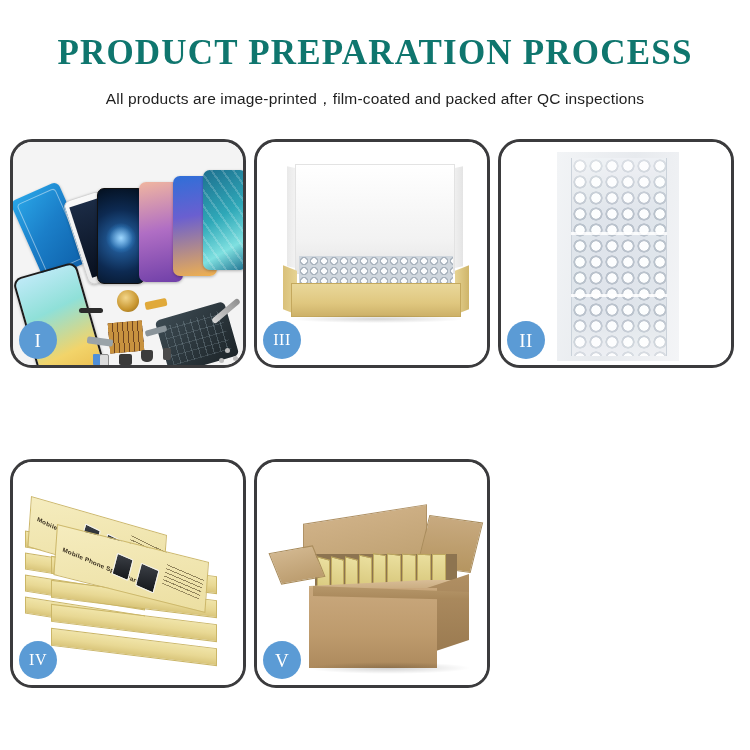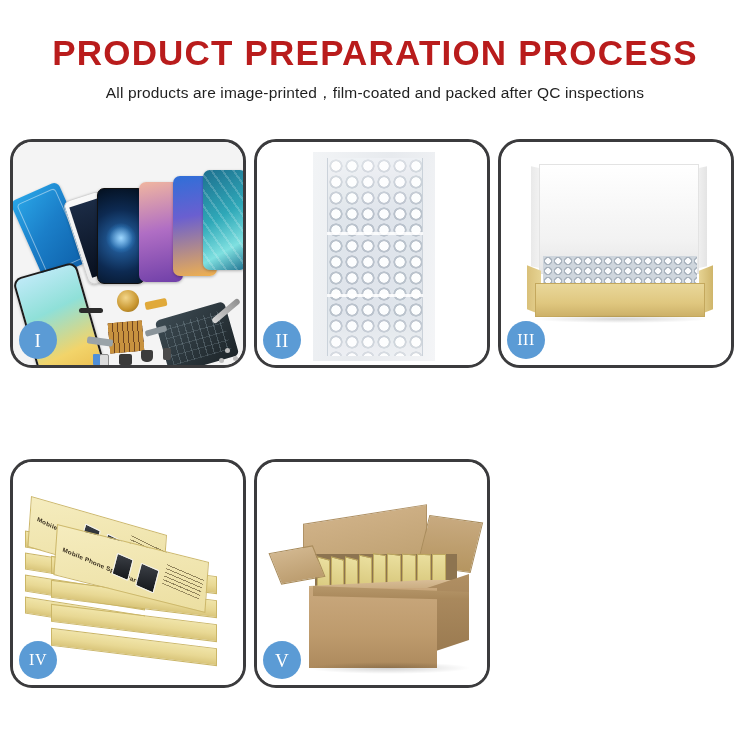--- a/index.html
+++ b/index.html
@@ -10,31 +10,31 @@
     background: #ffffff;
     font-family: "Liberation Sans", sans-serif;
     overflow: hidden;
     position: relative;
   }
 
   
   .header { width: 750px; padding-top: 34px; text-align: center; }
 
   .title {
-    font-family: Liberation Sans, sans-serif;
+    font-family: Liberation Serif, serif;
     font-size: 35px;
     font-weight: bold;
     letter-spacing: 1.2px;
-    color: #b91c1c;
+    color: #0f766e;
     line-height: 1.08;
     white-space: nowrap;
   }
 
   .subtitle {
-    margin-top: 11px;
+    margin-top: 17px;
     font-family: "Liberation Sans", sans-serif;
     font-size: 15.5px;
     font-weight: normal;
     color: #1f1f1f;
     letter-spacing: 0.15px;
     white-space: nowrap;
   }
 
   
   .grid {
@@ -438,44 +438,44 @@
         <div class="part pt12"></div>
         <div class="tweez"></div>
       </div>
       <div class="badge narrow">I</div>
     </div>
   </div>
 
   <div class="cell">
     <div class="card">
       <div class="card-inner">
-        <div class="c2bg"></div>
-        <div class="wrap-outer"></div>
-        <div class="wrap-inner"></div>
-        <div class="wrap-seam" style="top:90px"></div>
-        <div class="wrap-seam" style="top:152px"></div>
-      </div>
-      <div class="badge narrow">II</div>
-    </div>
-  </div>
-
-  <div class="cell">
-    <div class="card">
-      <div class="card-inner">
         <div class="c3bg"></div>
         <div class="box3-lid-left"></div>
         <div class="box3-lid-right"></div>
         <div class="box3-lid"></div>
         <div class="box3-inner"></div>
         <div class="box3-lfl"></div>
         <div class="box3-rfl"></div>
         <div class="box3-front"></div>
         <div class="box3-shadow"></div>
       </div>
       <div class="badge wide">III</div>
+    </div>
+  </div>
+
+  <div class="cell">
+    <div class="card">
+      <div class="card-inner">
+        <div class="c2bg"></div>
+        <div class="wrap-outer"></div>
+        <div class="wrap-inner"></div>
+        <div class="wrap-seam" style="top:90px"></div>
+        <div class="wrap-seam" style="top:152px"></div>
+      </div>
+      <div class="badge narrow">II</div>
     </div>
   </div>
 
   <div class="cell">
     <div class="card">
       <div class="card-inner">
         <div class="c4bg"></div>
         <div class="stackwrap">
 
           <div class="sbox" style="left:12px; top:78px; width:120px; height:17px; transform:skewY(9deg);"></div>

